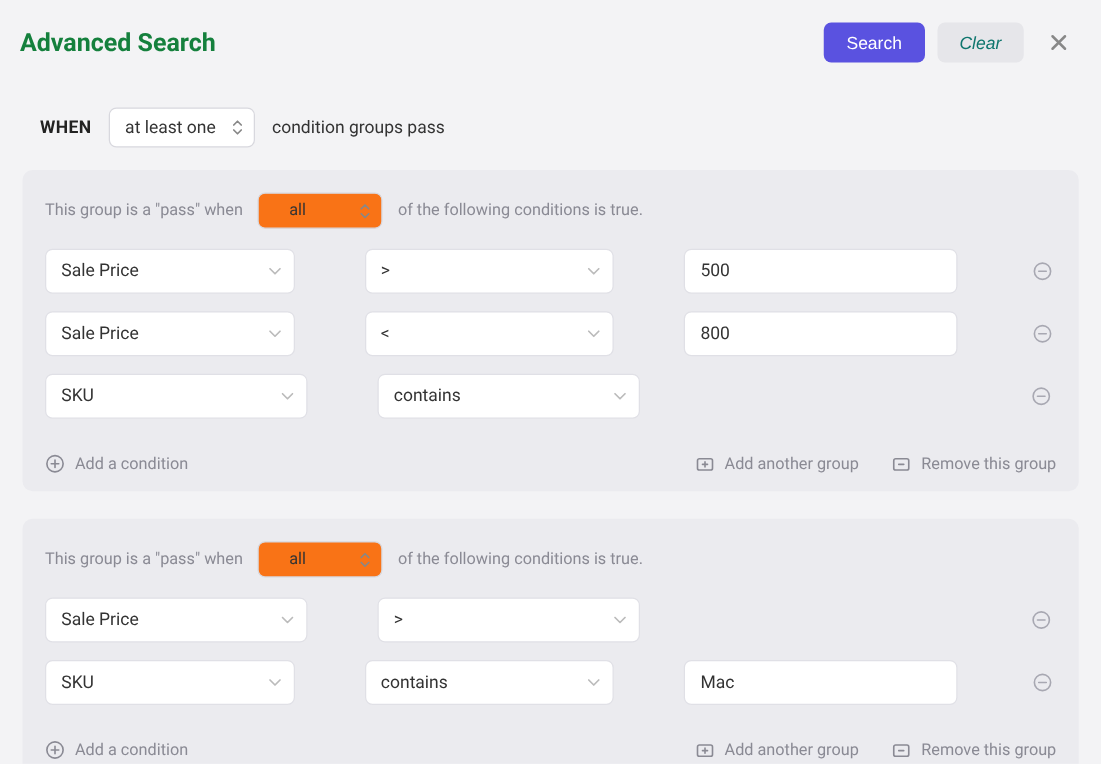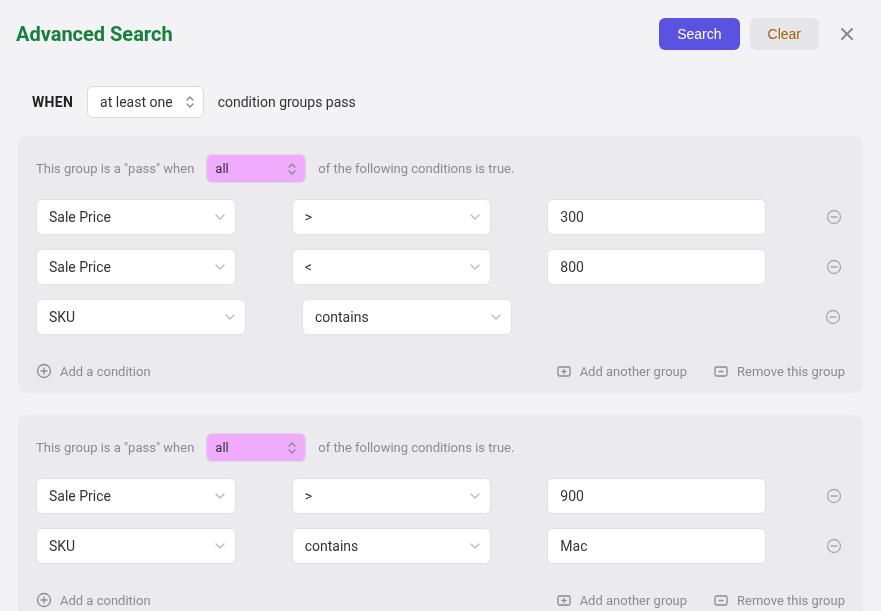--- a/index.html
+++ b/index.html
@@ -29,21 +29,22 @@
     font-weight: 500;
     cursor: pointer;
     margin-left: 10px;
   }
   .btn-primary {
     background: #5a52e0;
     color: #fff;
   }
   .btn-secondary {
     background: #e6e6ea;
-    color: #a16207;
+    color: #0f766e;
+    font-style: italic;
   }
   .close-icon {
     width: 36px;
     height: 36px;
     display: flex;
     align-items: center;
     justify-content: center;
     cursor: pointer;
     margin-left: 10px;
     color: #888;
@@ -89,24 +90,24 @@
     display: flex;
     align-items: center;
     gap: 12px;
     margin-bottom: 16px;
   }
   .group-text {
     font-size: 13px;
     color: #8a8a94;
   }
   .group-select {
-    background: #f0abfc;
+    background: #f97316;
     border: 1px solid #d8d8de;
     border-radius: 6px;
-    padding: 6px 32px 6px 8px;
+    padding: 6px 32px 6px 24px;
     font-size: 13px;
     color: #333;
     position: relative;
     cursor: pointer;
     min-width: 100px;
   }
   .condition-row {
     display: flex;
     align-items: center;
     gap: 56px;
@@ -223,21 +224,21 @@
           </span>
       </div>
       <div class="cond-select">
         <span>&gt;</span>
         <span class="single-chevron">
             <svg width="10" height="6" viewBox="0 0 10 6">
               <path d="M1 1 L5 5 L9 1" stroke="#bbb" stroke-width="1.4" fill="none" stroke-linecap="round" stroke-linejoin="round"></path>
             </svg>
           </span>
       </div>
-      <div class="cond-input">300</div>
+      <div class="cond-input">500</div>
       <div class="remove-cond">
         <svg width="16" height="16" viewBox="0 0 16 16">
             <circle cx="8" cy="8" r="6.5" stroke="currentColor" stroke-width="1.3" fill="none"></circle>
             <path d="M5 8 L11 8" stroke="currentColor" stroke-width="1.3" stroke-linecap="round"></path>
           </svg>
       </div>
     </div>
 
     <div class="condition-row">
       <div class="cond-select">
@@ -345,21 +346,20 @@
           </span>
       </div>
       <div class="cond-select">
         <span>&gt;</span>
         <span class="single-chevron">
             <svg width="10" height="6" viewBox="0 0 10 6">
               <path d="M1 1 L5 5 L9 1" stroke="#bbb" stroke-width="1.4" fill="none" stroke-linecap="round" stroke-linejoin="round"></path>
             </svg>
           </span>
       </div>
-      <div class="cond-input">900</div>
       <div class="remove-cond">
         <svg width="16" height="16" viewBox="0 0 16 16">
             <circle cx="8" cy="8" r="6.5" stroke="currentColor" stroke-width="1.3" fill="none"></circle>
             <path d="M5 8 L11 8" stroke="currentColor" stroke-width="1.3" stroke-linecap="round"></path>
           </svg>
       </div>
     </div>
 
     <div class="condition-row">
       <div class="cond-select">

